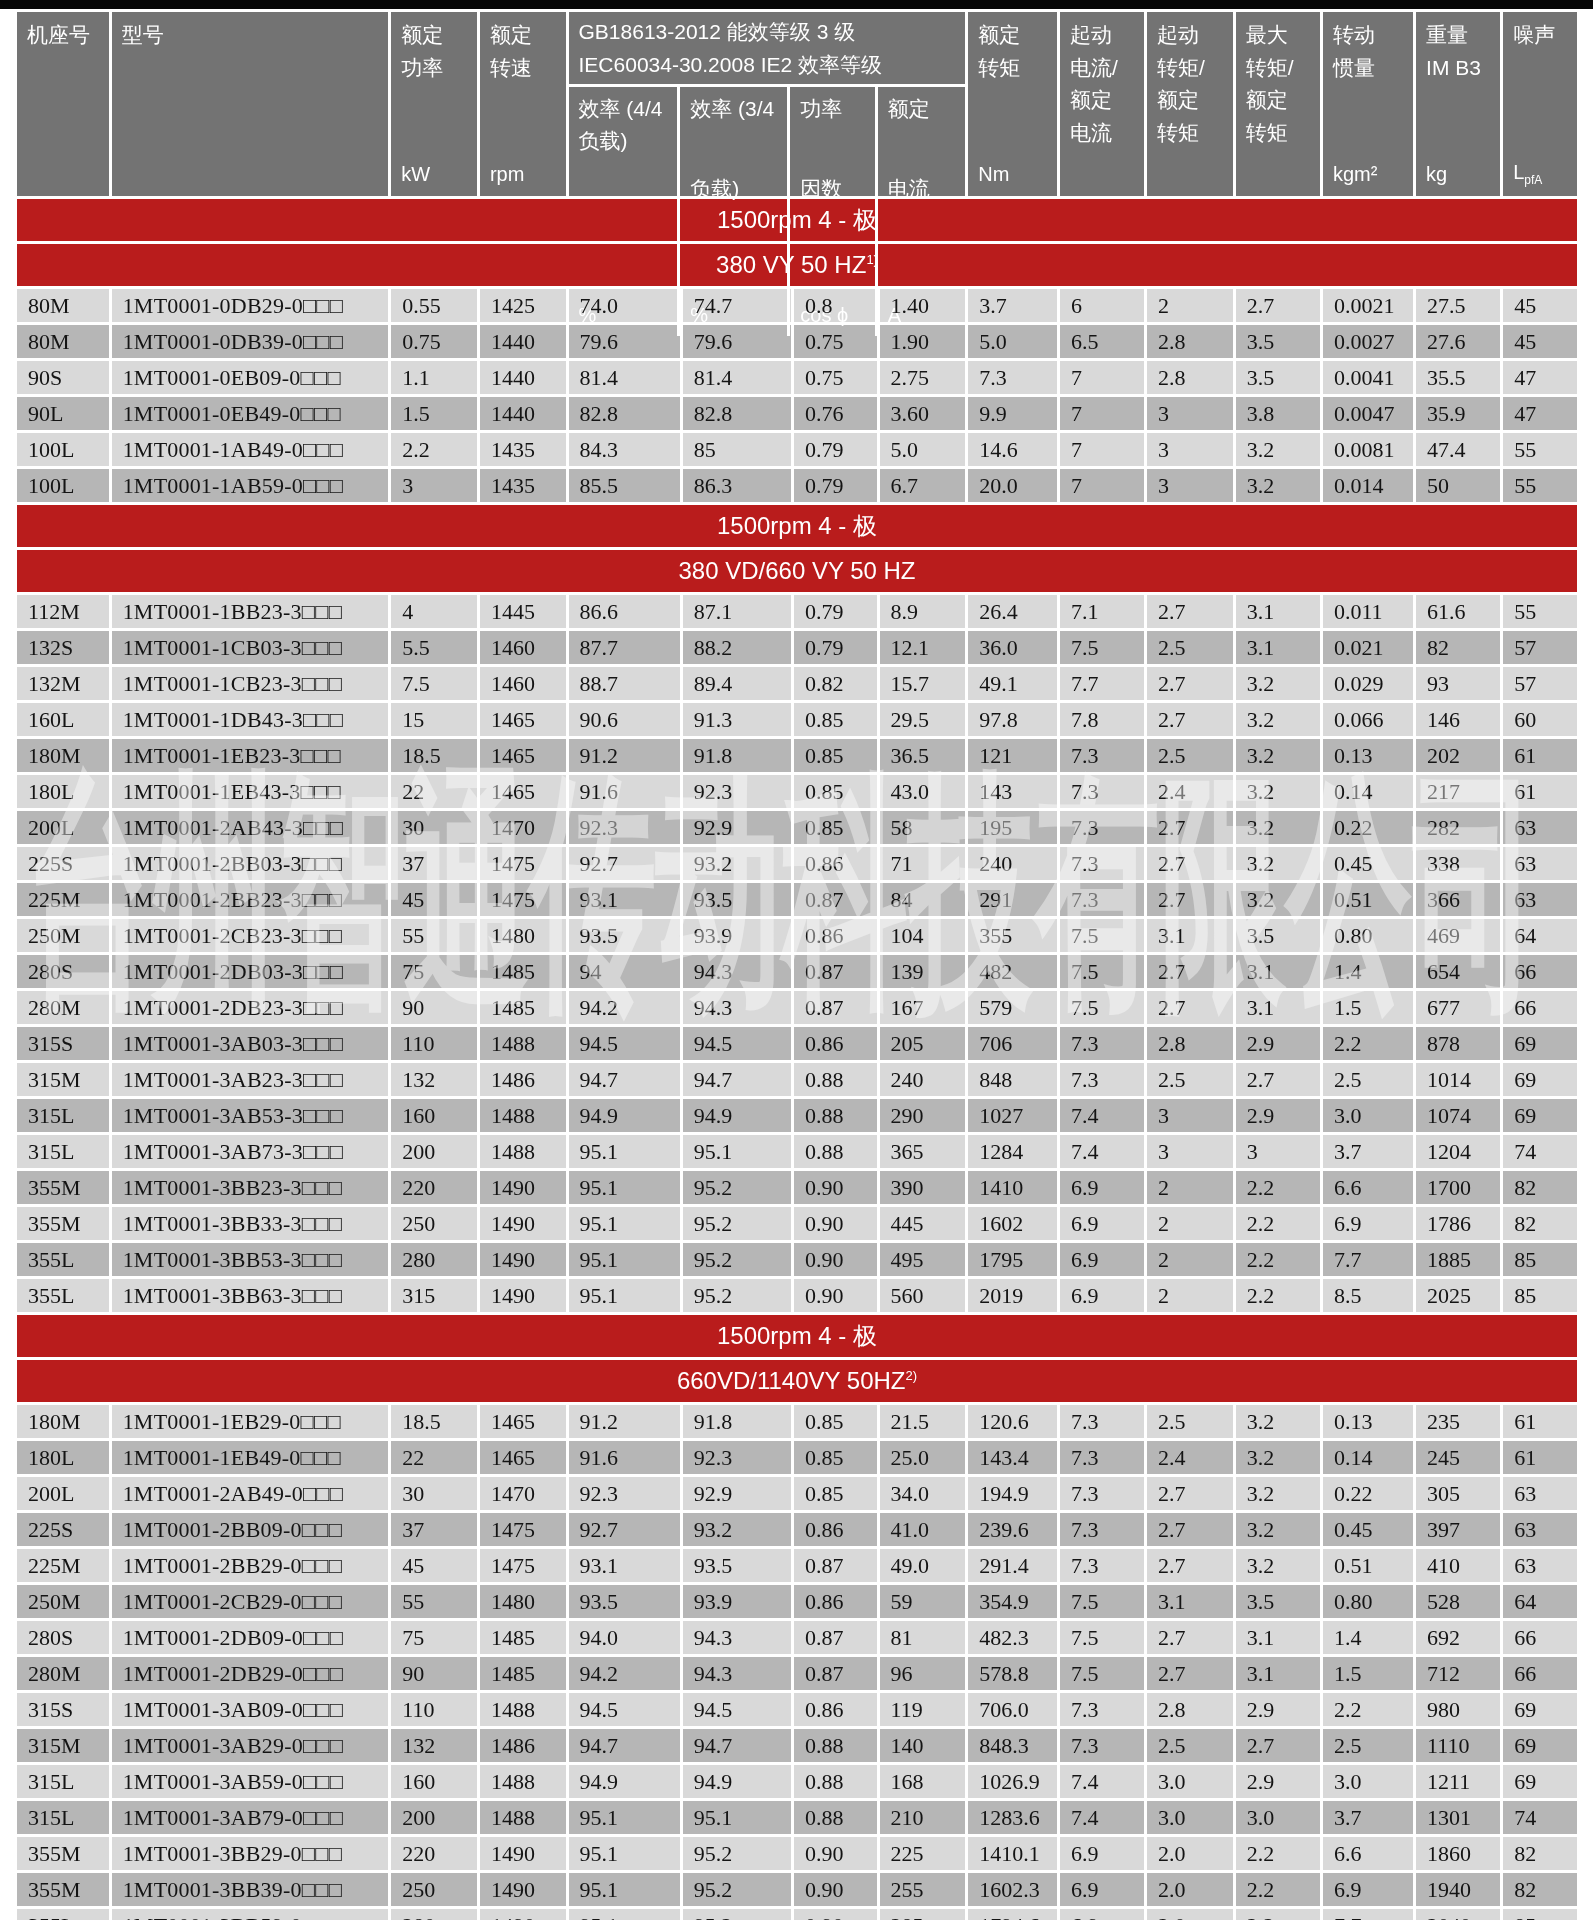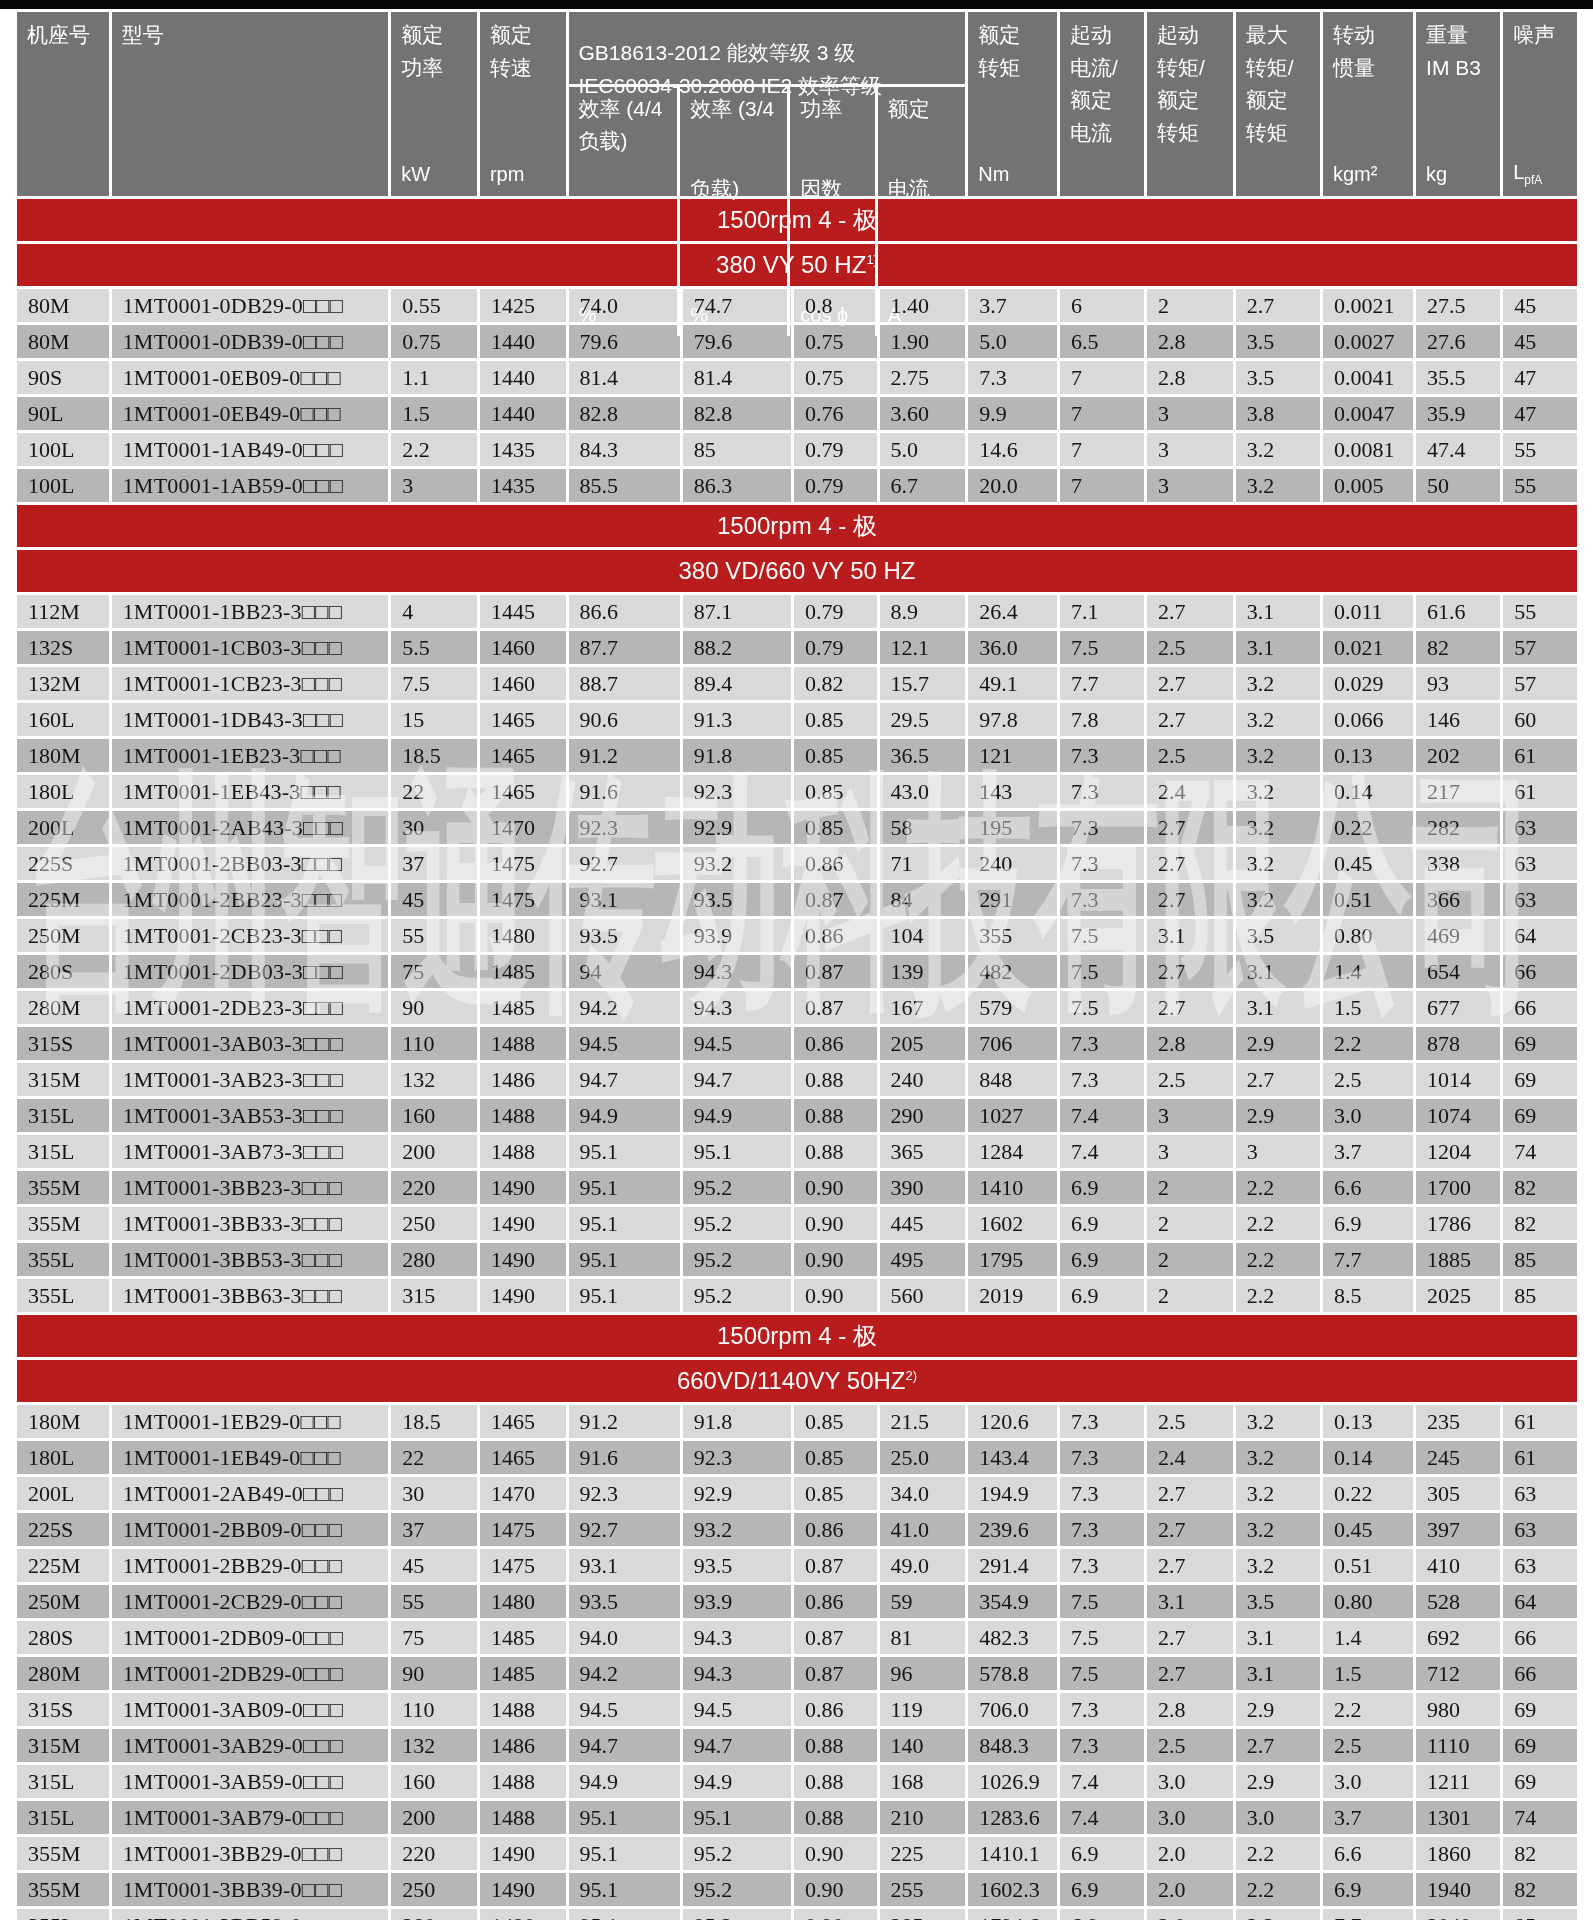--- a/index.html
+++ b/index.html
@@ -30,21 +30,21 @@
     padding:7px 4px 6px 10px;
     box-sizing:border-box;
     font-size:21px;
     line-height:1.55;
   }
   .hc .sp{flex:1;}
   .hu{font-size:20px;}
   th.group{padding:0;}
   .gwrap{height:184px;display:flex;flex-direction:column;box-sizing:border-box;}
   .gtop{
-    padding:25px 4px 4px 10px;
+    padding:4px 4px 4px 10px;
     font-size:21px;line-height:1.55;
     border-bottom:3px solid #ffffff;
     box-sizing:border-box;
     height:75px;
   }
   .gsub{flex:1;display:flex;}
   .gcell{
     display:flex;flex-direction:column;
     padding:6px 2px 6px 10px;
     box-sizing:border-box;
@@ -340,21 +340,21 @@
           <td>3</td>
           <td>1435</td>
           <td>85.5</td>
           <td>86.3</td>
           <td>0.79</td>
           <td>6.7</td>
           <td>20.0</td>
           <td>7</td>
           <td>3</td>
           <td>3.2</td>
-          <td>0.005</td>
+          <td>0.014</td>
           <td>50</td>
           <td>55</td>
         </tr>
         <tr class="band">
           <td colspan="15">1500rpm  4 - 极</td>
         </tr>
         <tr class="band">
           <td colspan="15">380 VD/660 VY  50 HZ</td>
         </tr>
         <tr class="light">

